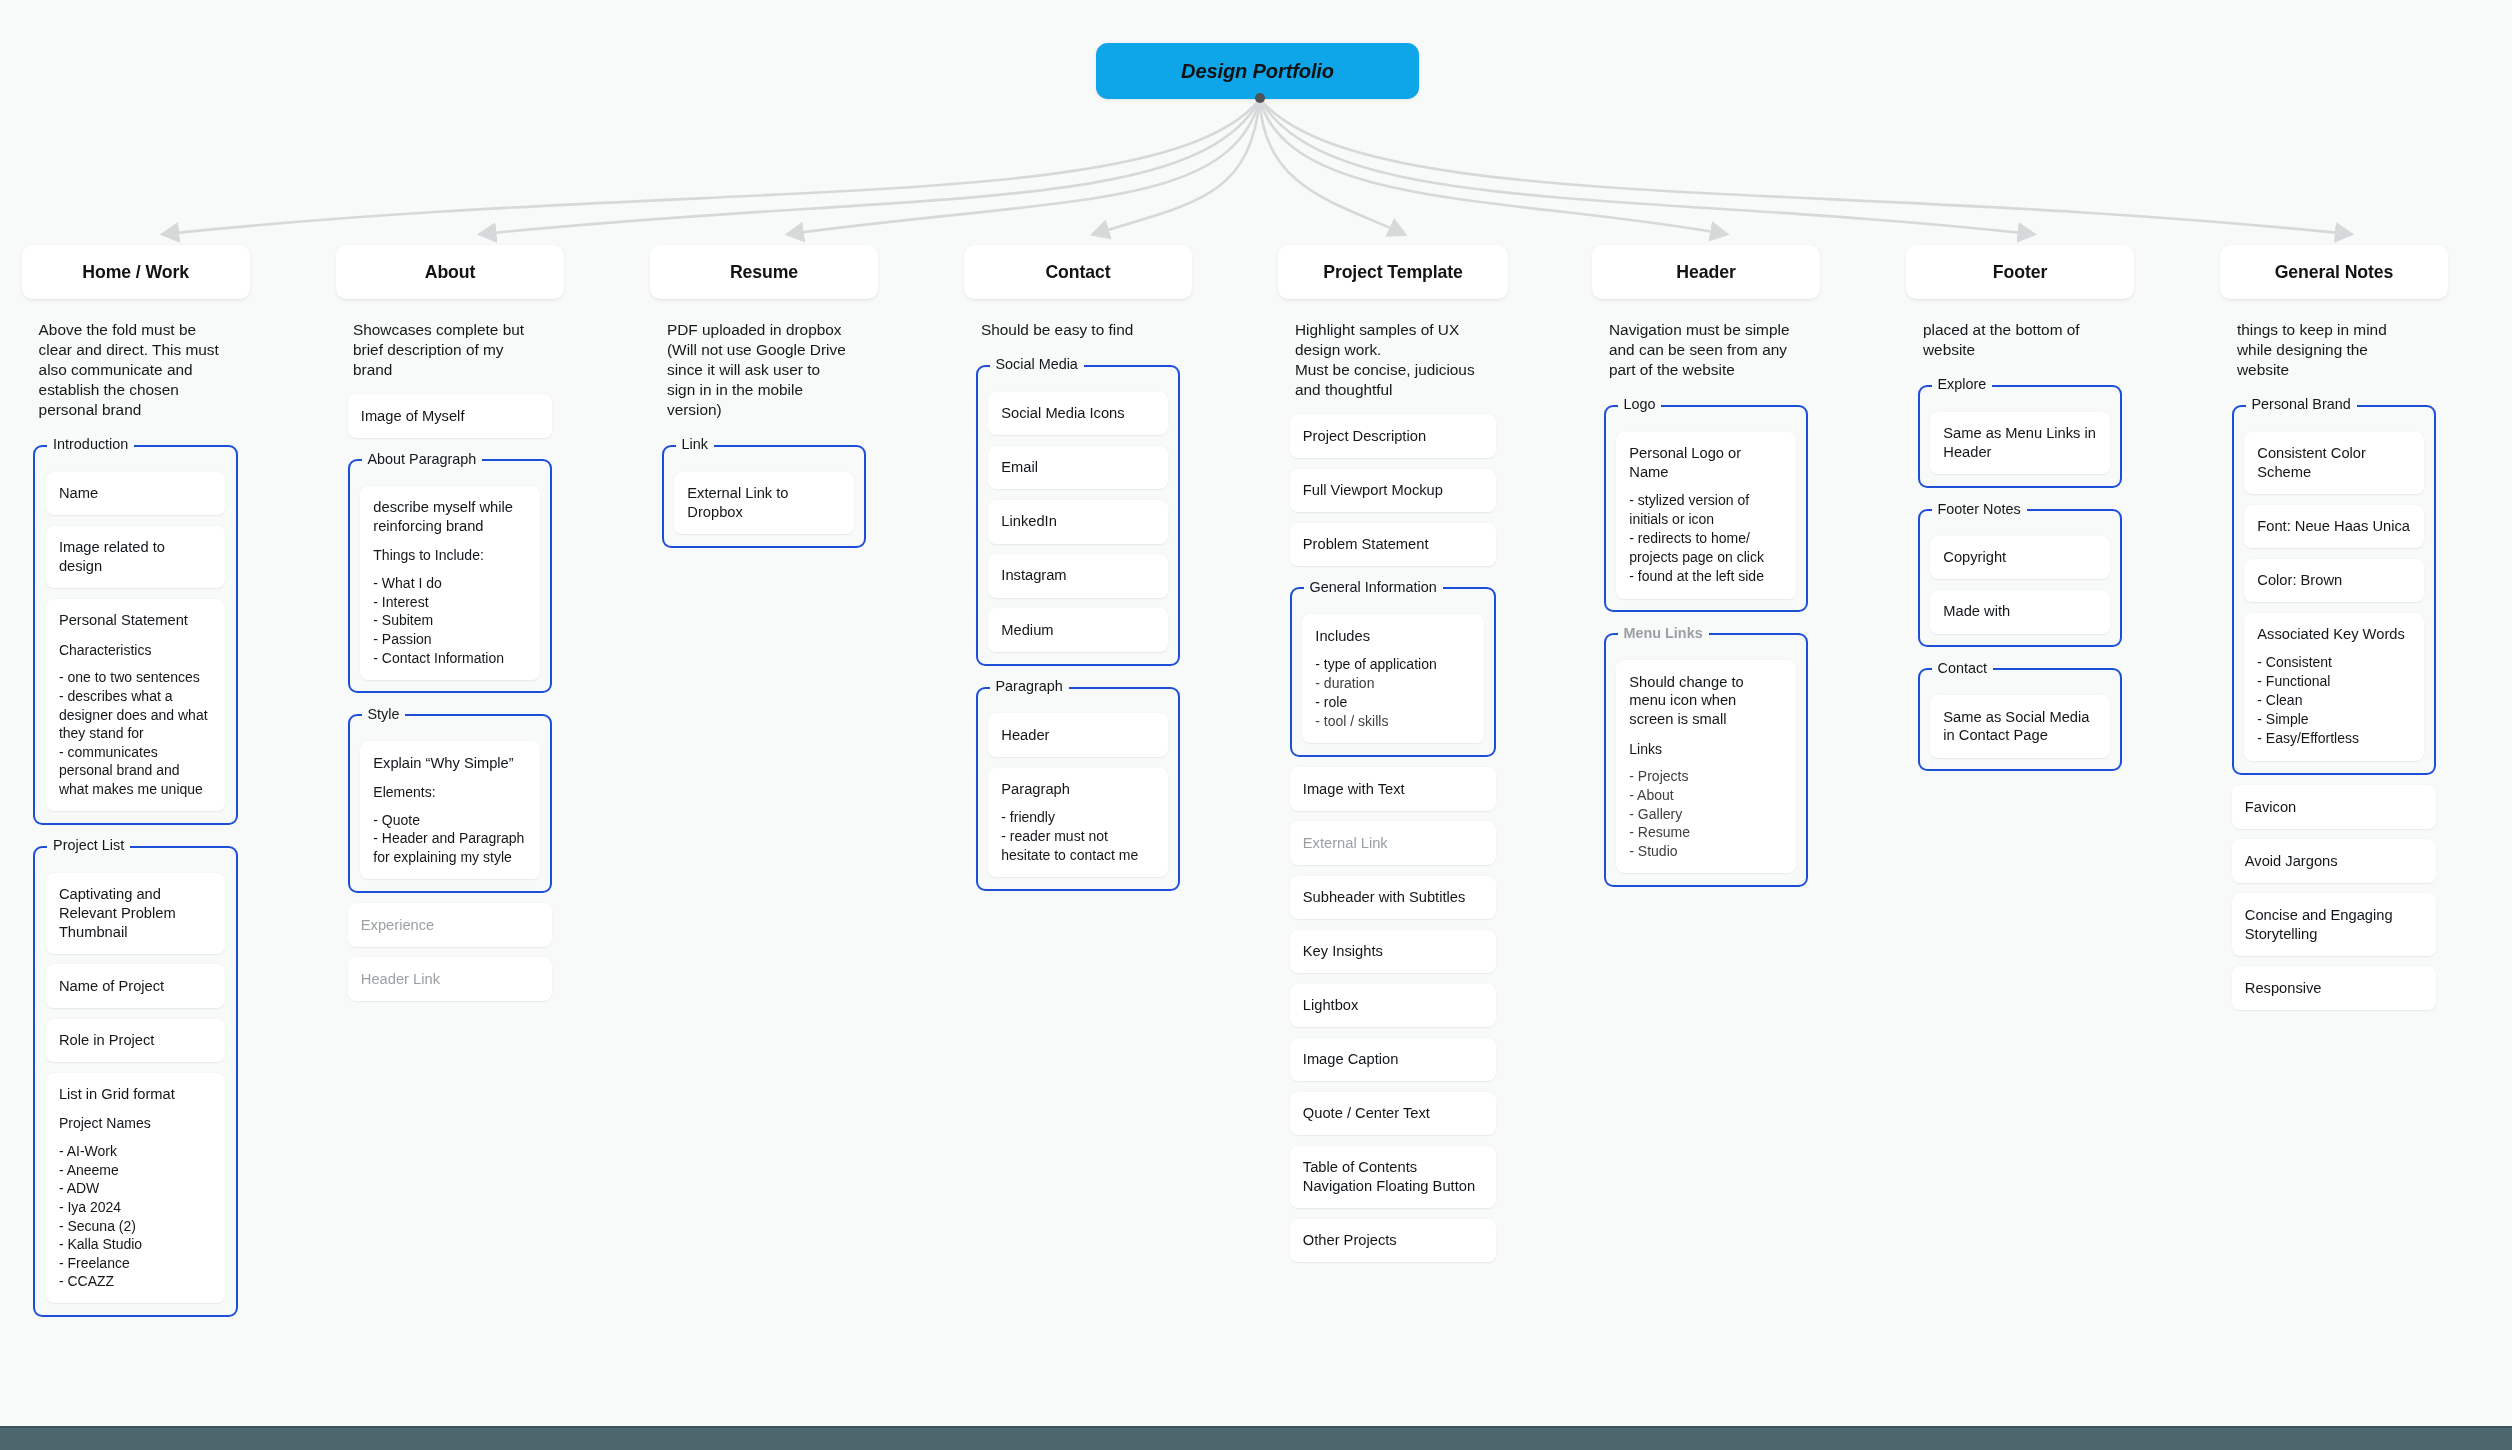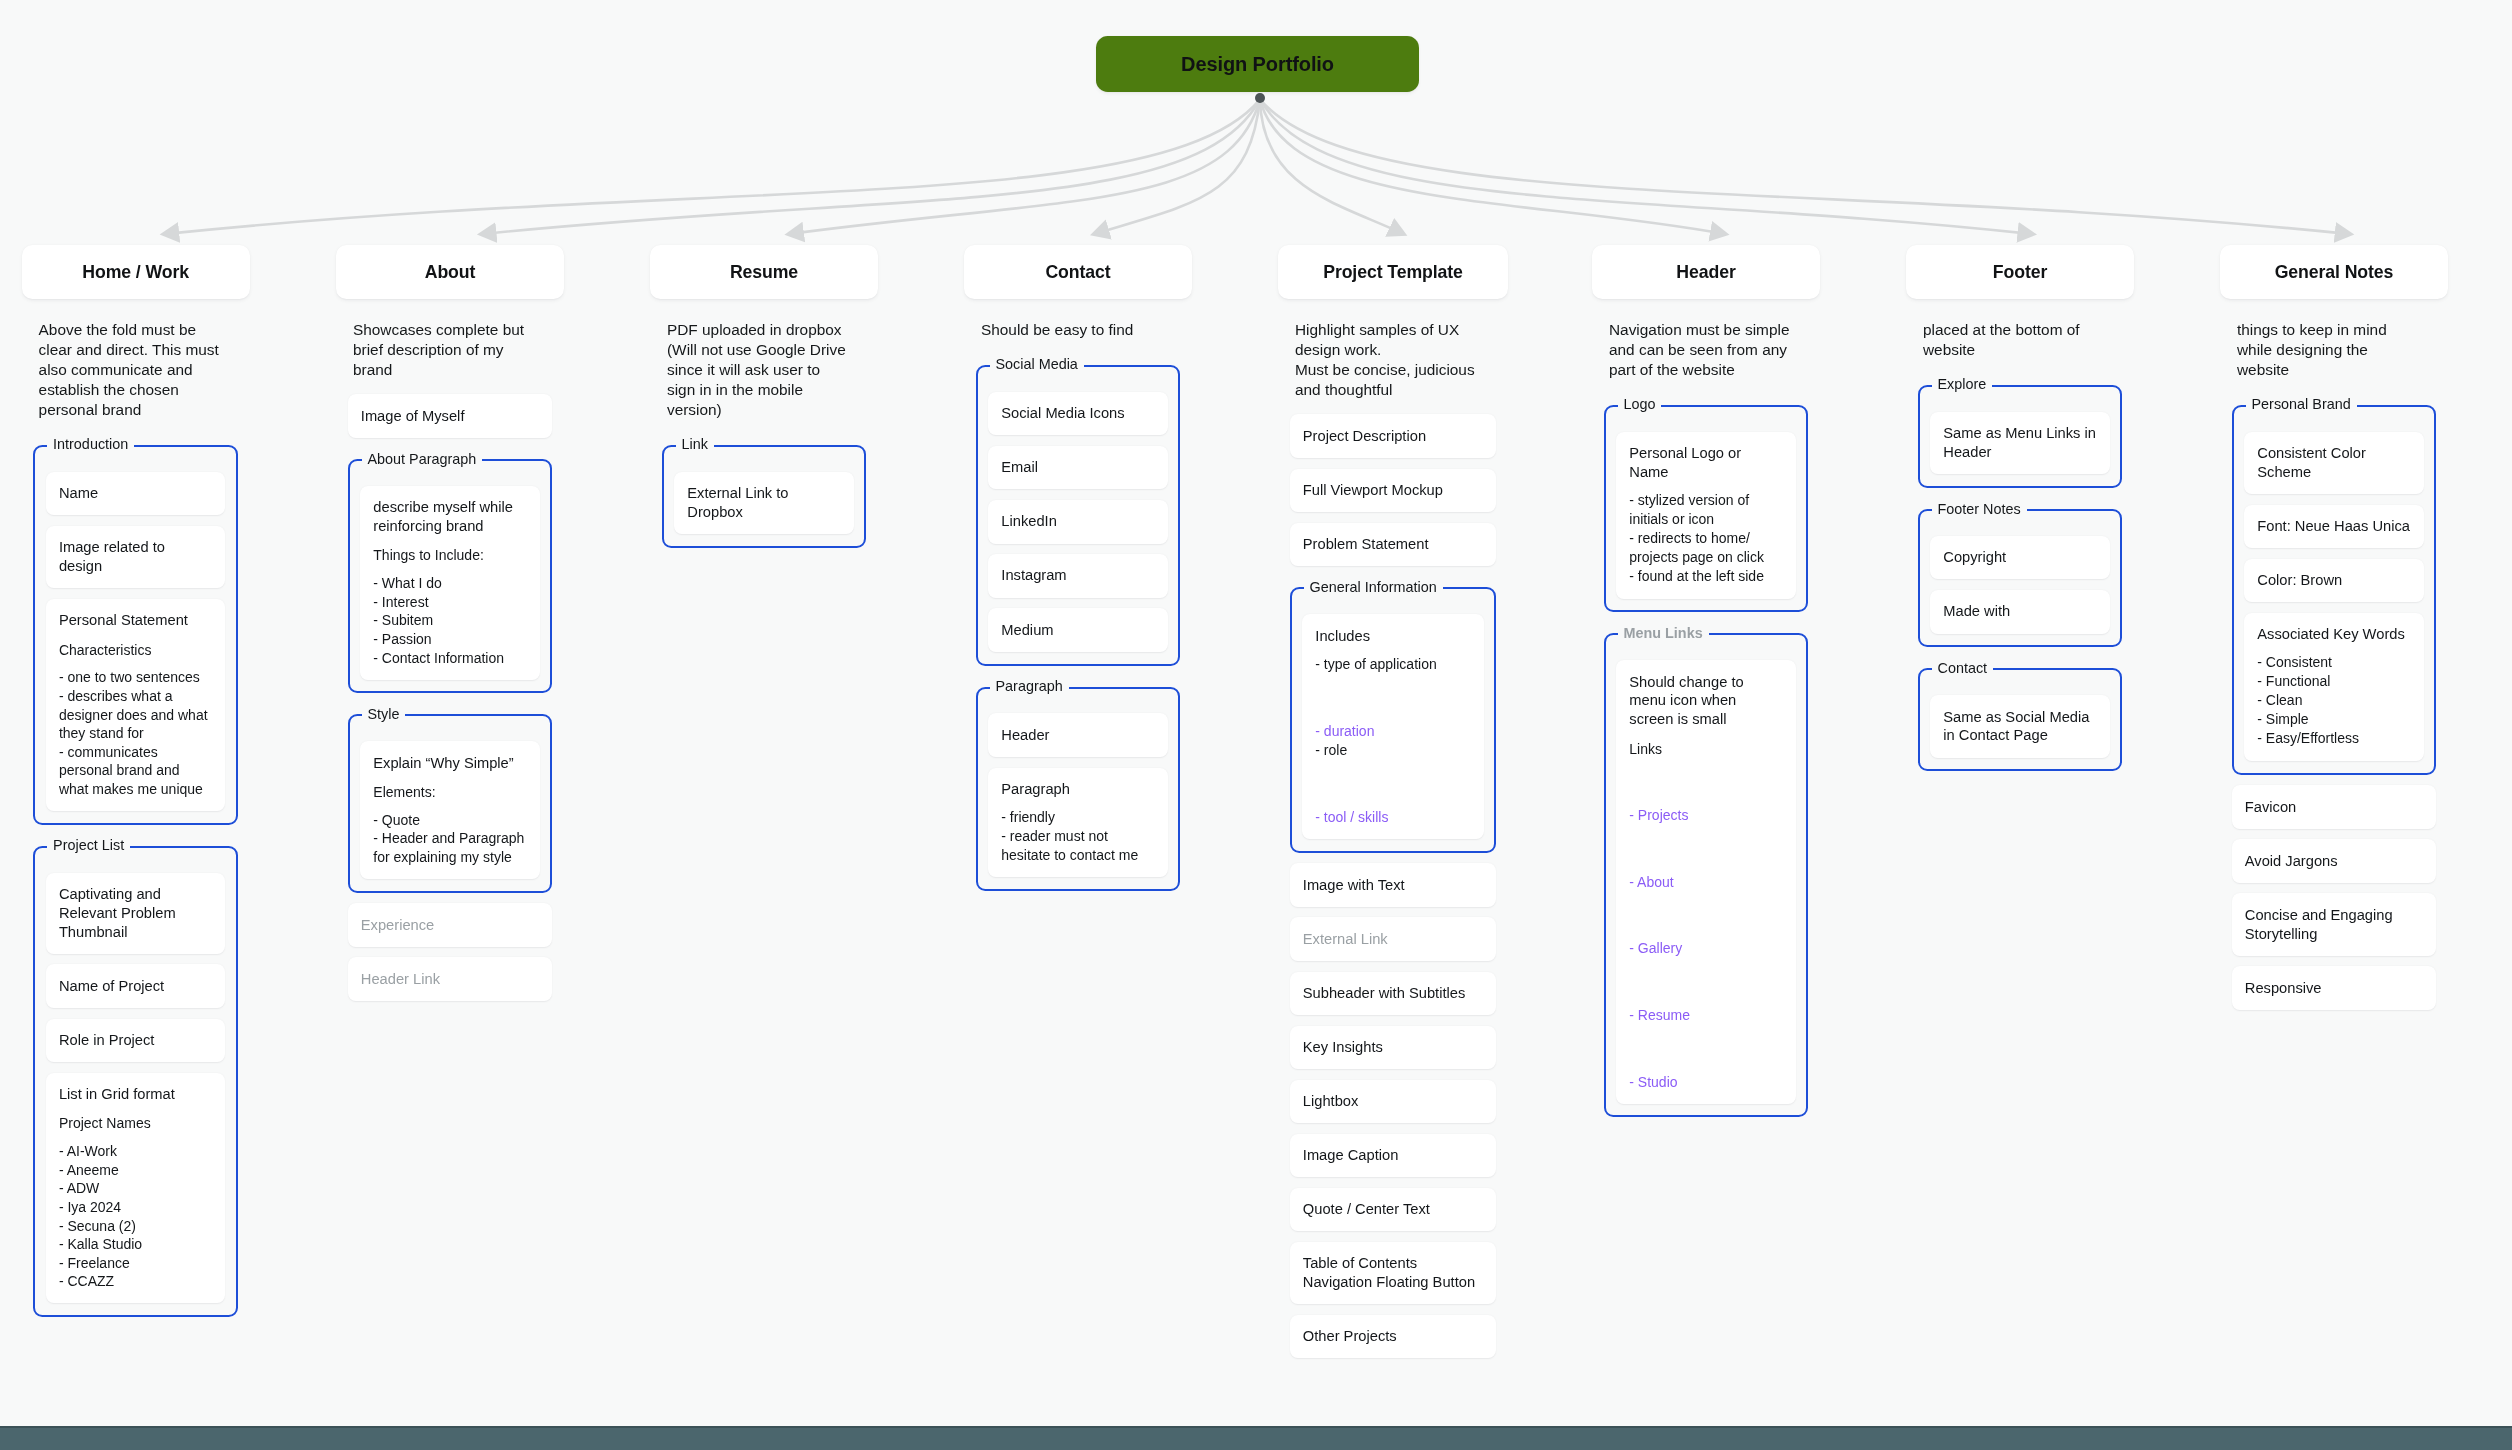--- a/index.html
+++ b/index.html
@@ -21,30 +21,31 @@
     position: absolute;
     left: 0; top: 0;
     width: 2512px; height: 1450px;
     pointer-events: none;
   }
 
   
   .root-node {
     position: absolute;
     left: 1096px;
-    top: 36px;
+    top: 43px;
     width: 323px;
     height: 56px;
-    background: #4d7c0f;
+    background: #0ea5e9;
     border-radius: 11.8px;
     box-shadow: 0 1.3px 3.9px rgba(20,25,30,0.045), 0 0.7px 1.3px rgba(20,25,30,0.03);
     display: flex;
     align-items: center;
     justify-content: center;
     z-index: 4;
+    font-style: italic;
   }
   .root-title {
     font-size: 20px;
     font-weight: bold;
     color: #101214;
     letter-spacing: -0.1px;
   }
   .root-dot {
     position: absolute;
     left: 1255px;
@@ -113,21 +114,21 @@
     white-space: pre-line;
   }
   .bullets {
     margin-top: 9.2px;
   }
   .bullet {
     font-size: 14px;
     line-height: 1.36;
     color: #14171a;
   }
-  .bullet.muted { color: #8b5cf6; margin-top: 48px; }
+  .bullet.muted { color: #404040; }
   .bullets-tight .bullet { line-height: 1.33; }
 
   
   .group {
     position: relative;
     border: 2px solid #1d4ed8;
     border-radius: 9.2px;
     margin-top: 21px;
     padding: 14.4px 10.5px 11.8px 10.5px;
   }

